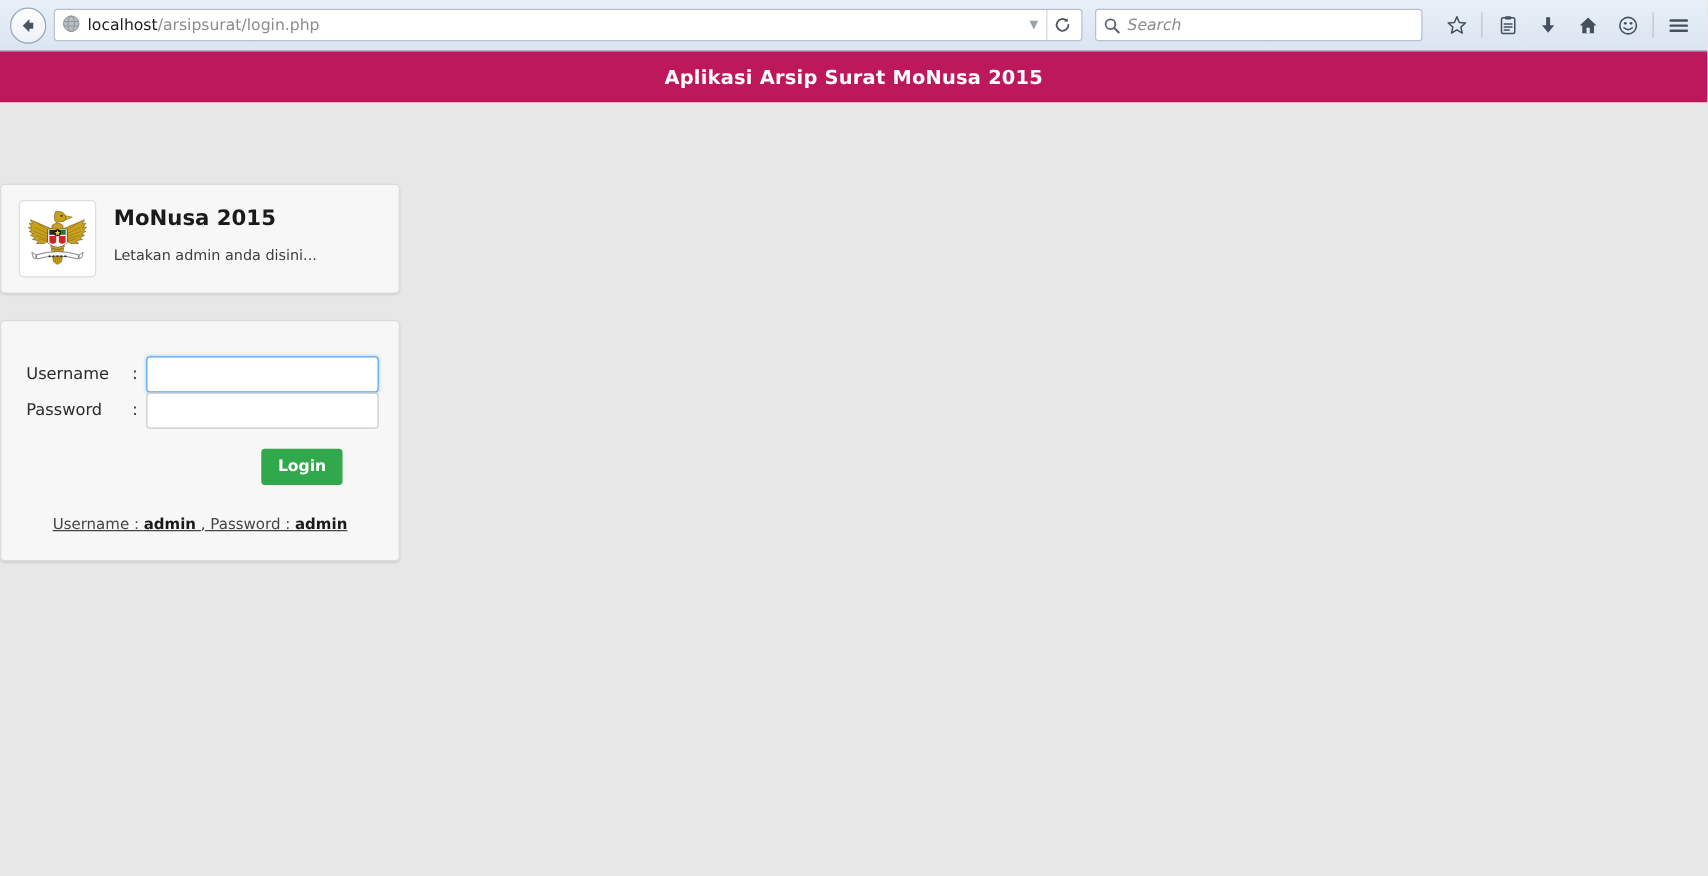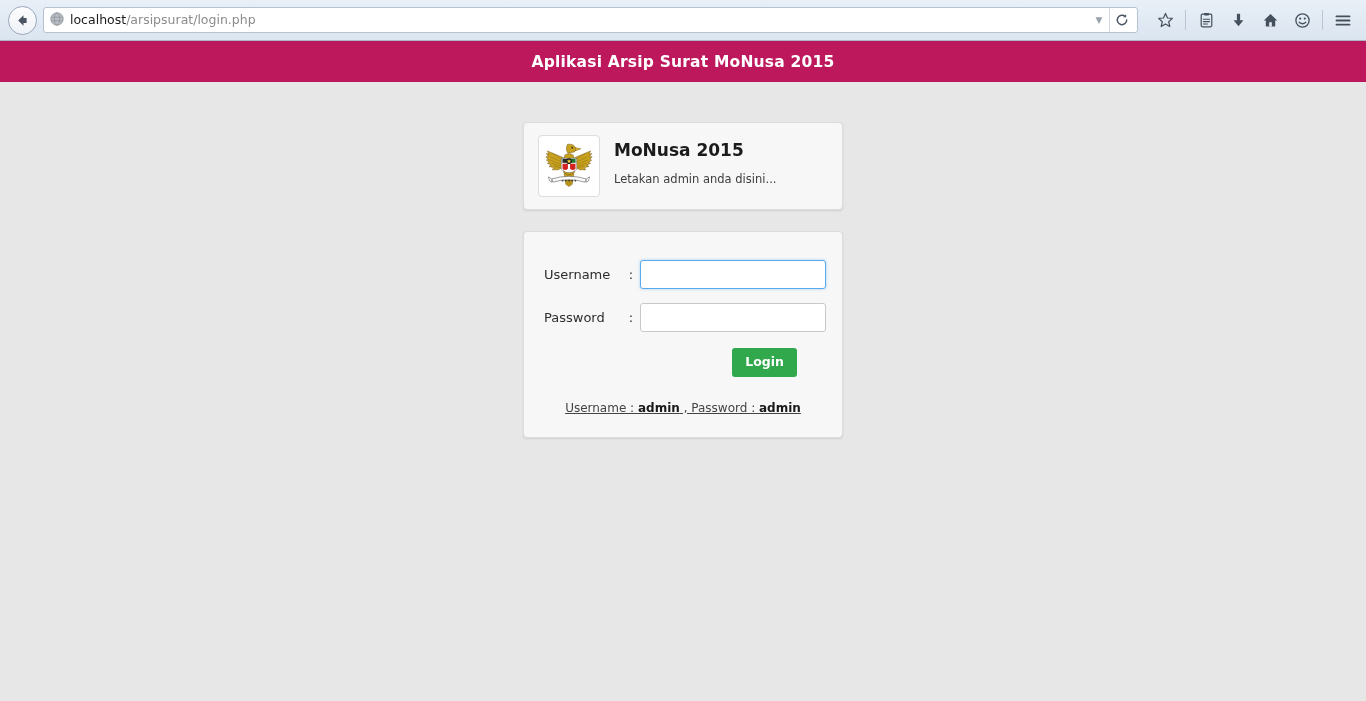--- a/index.html
+++ b/index.html
@@ -144,22 +144,21 @@
     letter-spacing: 0.2px;
   }
 
   
   .page {
     width: 100%;
     height: 619px;
     background: #e7e7e7;
     display: flex;
     flex-direction: column;
-    align-items: center;
-    padding-top: 40px;
+    padding-top: 65px;
   }
 
   .panel {
     width: 320px;
     background: #f7f7f7;
     border: 1px solid #dcdcdc;
     border-radius: 4px;
     box-shadow: 0 1px 2px rgba(0,0,0,0.10);
   }
 
@@ -195,21 +194,21 @@
     color: #3d3d3d;
     margin-top: 12px;
   }
 
   
   .login-panel { padding: 28px 20px 22px 20px; }
 
   .form-row {
     display: flex;
     align-items: center;
-    margin-bottom: 14px;
+    margin-bottom: 0;
   }
   .form-label {
     width: 78px;
     text-align: left;
     font-size: 13px;
     color: #2d2d2d;
     flex: none;
   }
   .form-colon {
     width: 18px;
@@ -297,20 +296,27 @@
     <span class="url-text"><span class="host">localhost</span><span>/arsipsurat/login.php</span></span>
     <span class="url-chevron">▼</span>
     <span class="reload-btn">
       <svg width="14" height="14" viewBox="0 0 14 14" aria-hidden="true">
         <path d="M11.7 7 A4.7 4.7 0 1 1 10.2 3.5" fill="none" stroke="#4c5866" stroke-width="1.5" stroke-linecap="round"></path>
         <path d="M11.1 1.3 L11.1 4.2 L8.2 4.2 Z" fill="#4c5866"></path>
       </svg>
     </span>
   </div>
 
+  <div class="searchbar">
+    <svg width="13" height="13" viewBox="0 0 13 13" aria-hidden="true">
+      <circle cx="5.4" cy="5.4" r="3.9" fill="none" stroke="#53606e" stroke-width="1.4"></circle>
+      <line x1="8.4" y1="8.4" x2="12" y2="12" stroke="#53606e" stroke-width="1.6" stroke-linecap="round"></line>
+    </svg>
+    <span class="search-placeholder">Search</span>
+  </div>
 
   <div class="chrome-icons">
     <div class="chrome-icon">
       <svg width="17" height="17" viewBox="0 0 17 17" aria-hidden="true">
         <path d="M8.5 1.4 L10.5 6 L15.4 6.4 L11.7 9.7 L12.8 14.5 L8.5 11.9 L4.2 14.5 L5.3 9.7 L1.6 6.4 L6.5 6 Z" fill="none" stroke="#44505e" stroke-width="1.2" stroke-linejoin="round"></path>
       </svg>
     </div>
     <div class="chrome-sep"></div>
     <div class="chrome-icon">
       <svg width="17" height="17" viewBox="0 0 17 17" aria-hidden="true">

